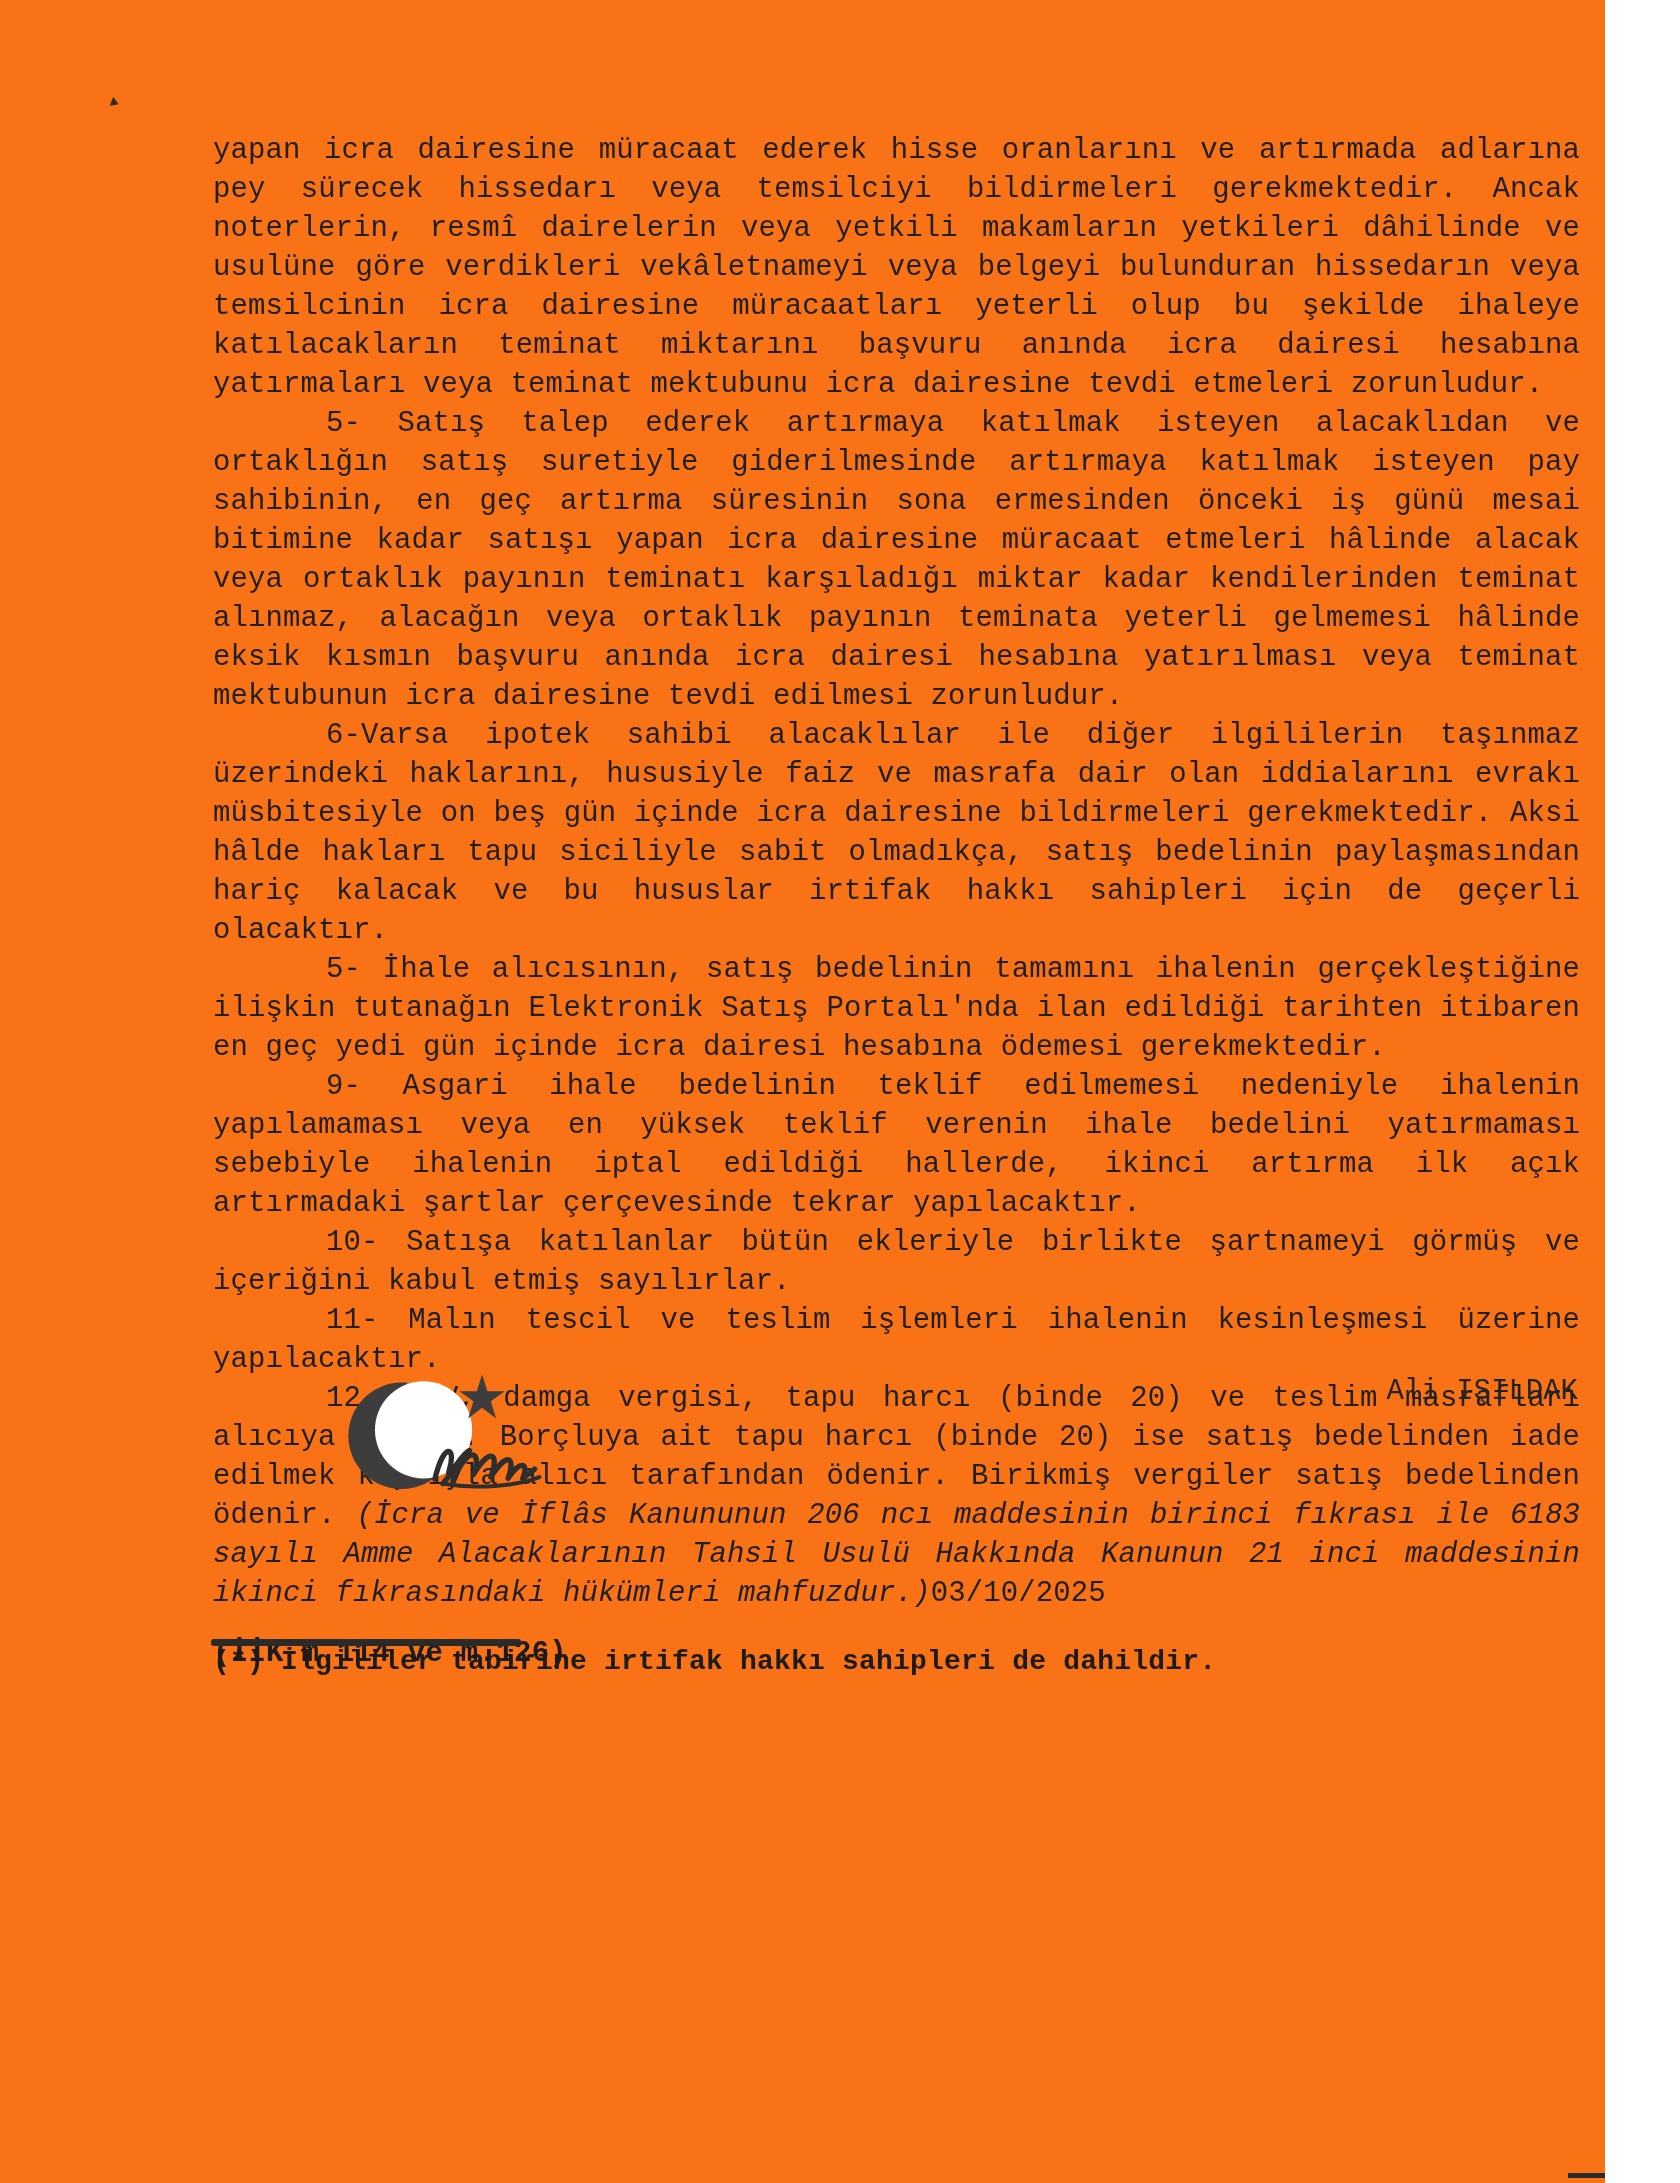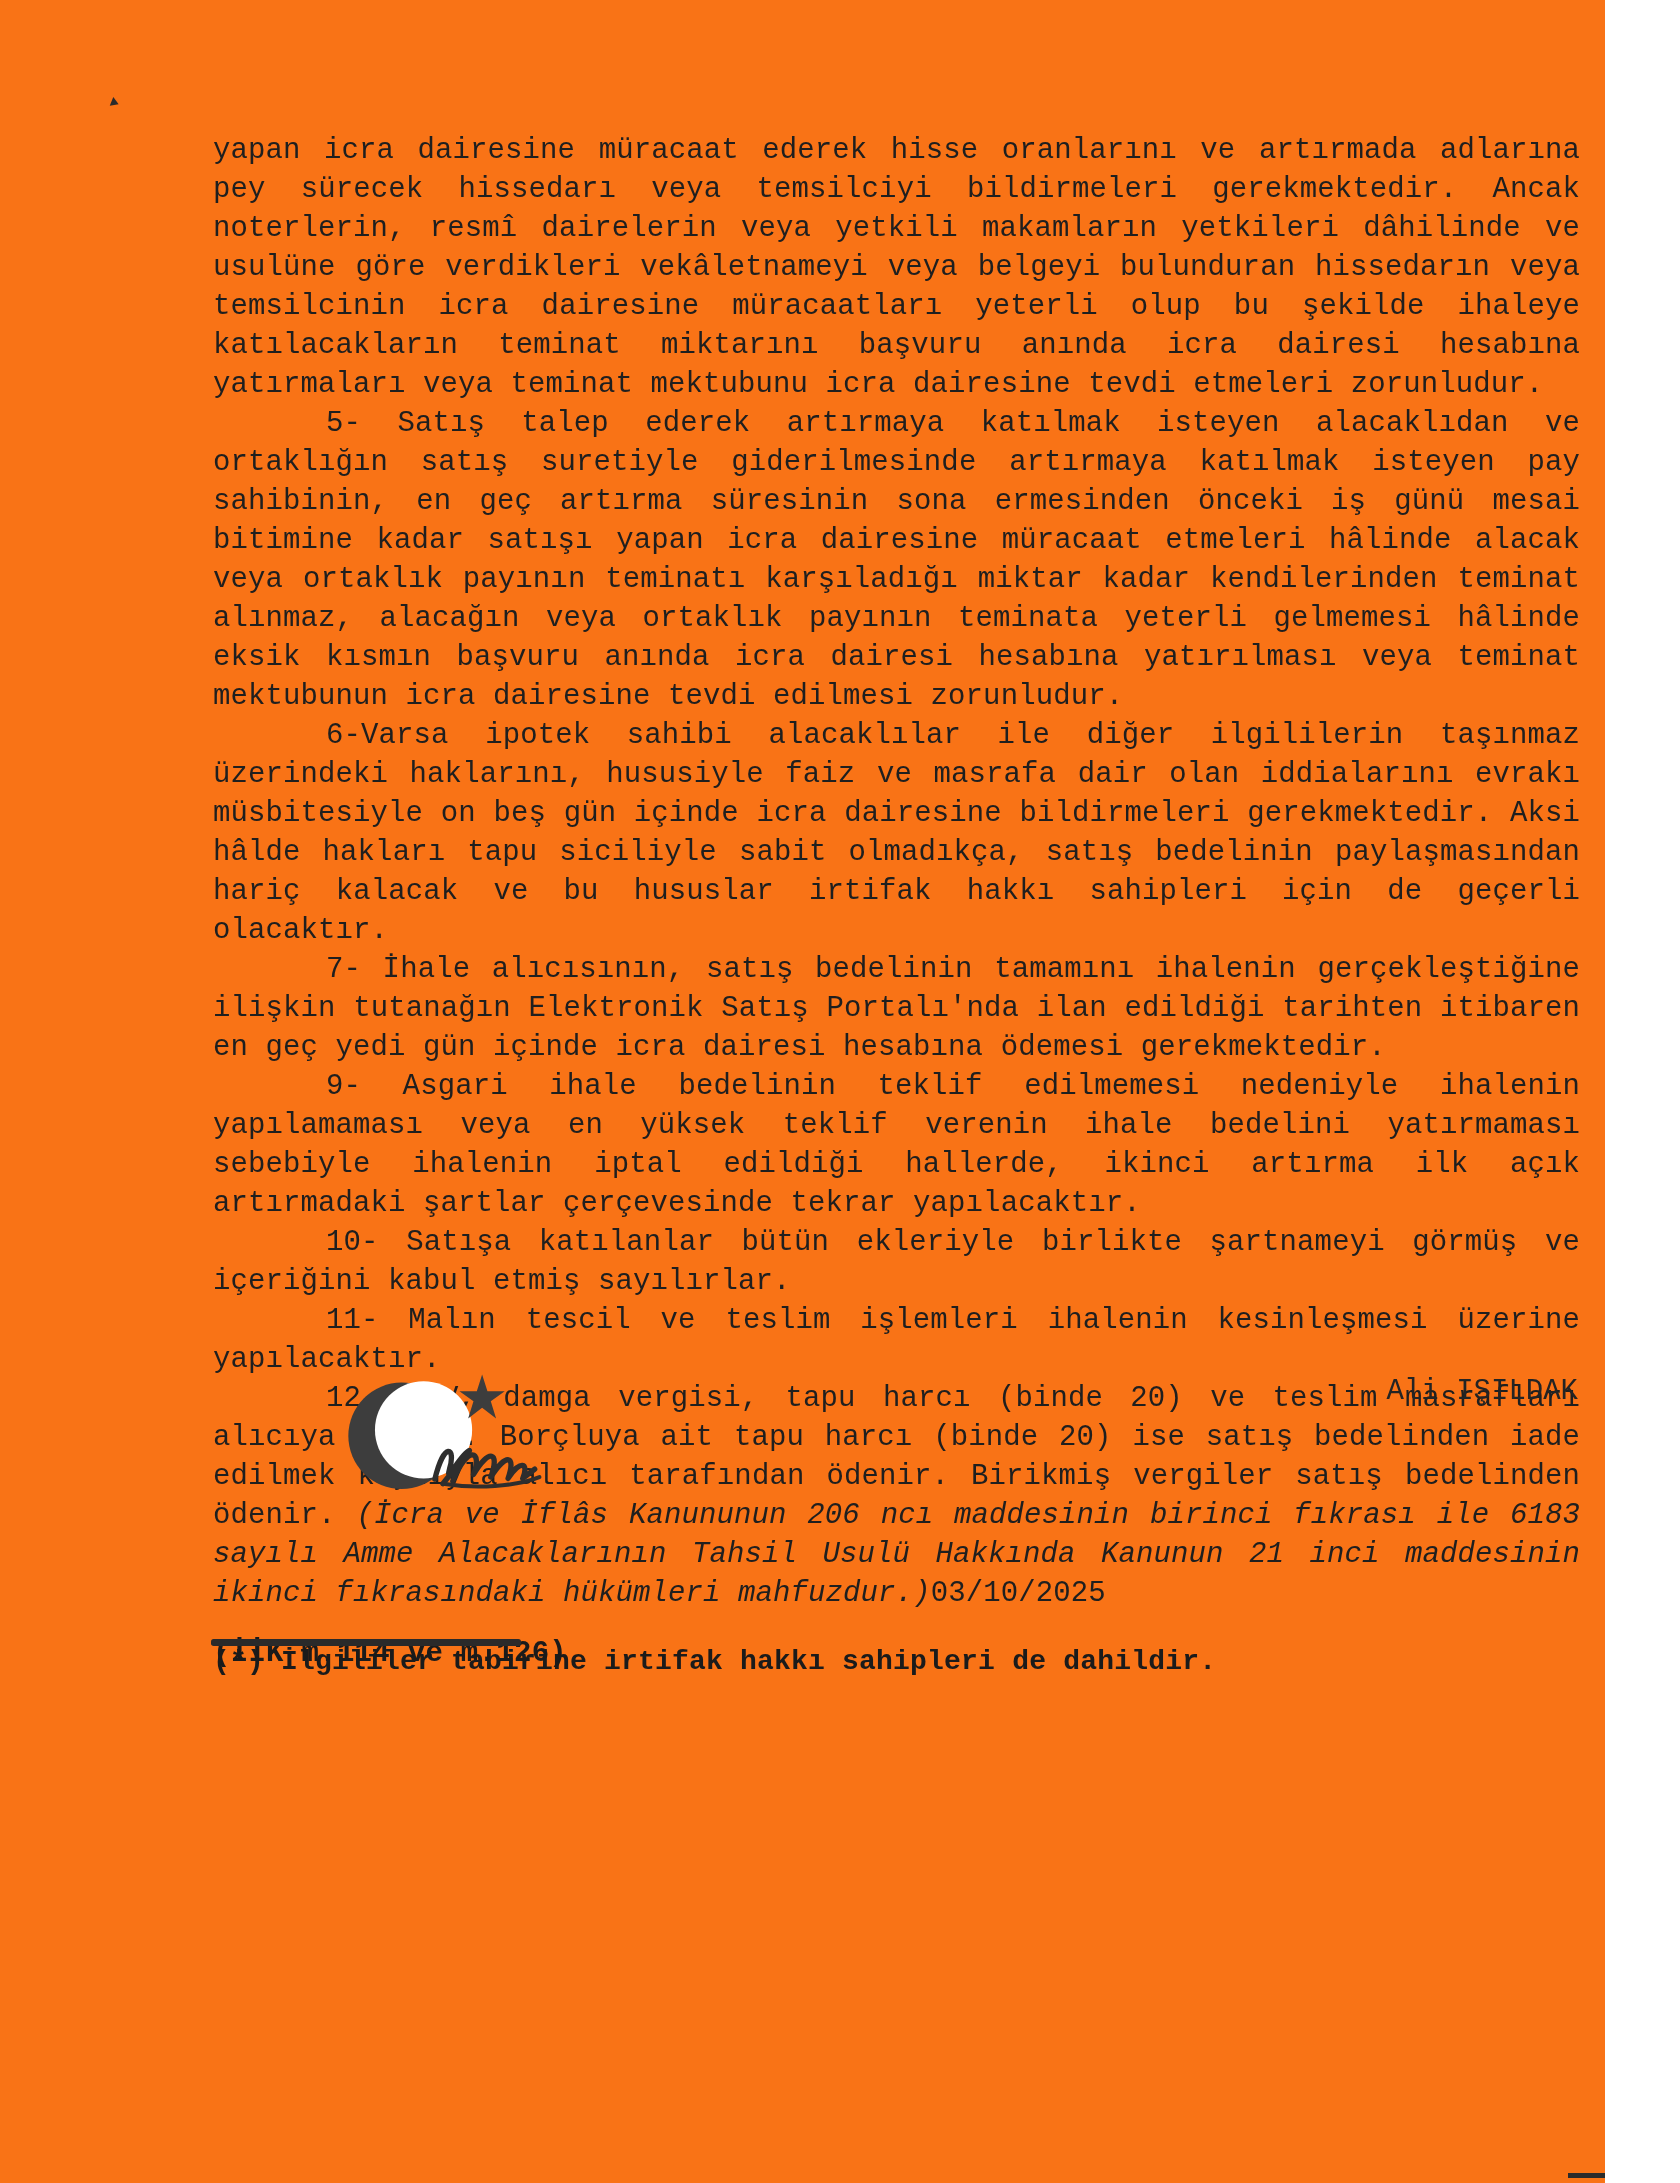--- a/index.html
+++ b/index.html
@@ -73,21 +73,21 @@
 <body>
 
 <div class="page">
 
   <div class="speck"></div>
 
   <div class="body-text" id="paragraphs">
       <p class="para no-indent"><span>yapan icra dairesine müracaat ederek hisse oranlarını ve artırmada adlarına pey sürecek hissedarı veya temsilciyi bildirmeleri gerekmektedir. Ancak noterlerin, resmî dairelerin veya yetkili makamların yetkileri dâhilinde ve usulüne göre verdikleri vekâletnameyi veya belgeyi bulunduran hissedarın veya temsilcinin icra dairesine müracaatları yeterli olup bu şekilde ihaleye katılacakların teminat miktarını başvuru anında icra dairesi hesabına yatırmaları veya teminat mektubunu icra dairesine tevdi etmeleri zorunludur.</span></p>
       <p class="para"><span>5- Satış talep ederek artırmaya katılmak isteyen alacaklıdan ve ortaklığın satış suretiyle giderilmesinde artırmaya katılmak isteyen pay sahibinin, en geç artırma süresinin sona ermesinden önceki iş günü mesai bitimine kadar satışı yapan icra dairesine müracaat etmeleri hâlinde alacak veya ortaklık payının teminatı karşıladığı miktar kadar kendilerinden teminat alınmaz, alacağın veya ortaklık payının teminata yeterli gelmemesi hâlinde eksik kısmın başvuru anında icra dairesi hesabına yatırılması veya teminat mektubunun icra dairesine tevdi edilmesi zorunludur.</span></p>
       <p class="para"><span>6-Varsa ipotek sahibi alacaklılar ile diğer ilgililerin taşınmaz üzerindeki haklarını, hususiyle faiz ve masrafa dair olan iddialarını evrakı müsbitesiyle on beş gün içinde icra dairesine bildirmeleri gerekmektedir. Aksi hâlde hakları tapu siciliyle sabit olmadıkça, satış bedelinin paylaşmasından hariç kalacak ve bu hususlar irtifak hakkı sahipleri için de geçerli olacaktır.</span></p>
-      <p class="para"><span>7- İhale alıcısının, satış bedelinin tamamını ihalenin gerçekleştiğine ilişkin tutanağın Elektronik Satış Portalı'nda ilan edildiği tarihten itibaren en geç yedi gün içinde icra dairesi hesabına ödemesi gerekmektedir.</span></p>
+      <p class="para"><span>5- İhale alıcısının, satış bedelinin tamamını ihalenin gerçekleştiğine ilişkin tutanağın Elektronik Satış Portalı'nda ilan edildiği tarihten itibaren en geç yedi gün içinde icra dairesi hesabına ödemesi gerekmektedir.</span></p>
       <p class="para"><span>9- Asgari ihale bedelinin teklif edilmemesi nedeniyle ihalenin yapılamaması veya en yüksek teklif verenin ihale bedelini yatırmaması sebebiyle ihalenin iptal edildiği hallerde, ikinci artırma ilk açık artırmadaki şartlar çerçevesinde tekrar yapılacaktır.</span></p>
       <p class="para"><span>10- Satışa katılanlar bütün ekleriyle birlikte şartnameyi görmüş ve içeriğini kabul etmiş sayılırlar.</span></p>
       <p class="para"><span>11- Malın tescil ve teslim işlemleri ihalenin kesinleşmesi üzerine yapılacaktır.</span></p>
       <p class="para"><span>12-  KDV, damga vergisi, tapu harcı (binde 20) ve teslim masrafları alıcıya aittir. Borçluya ait tapu harcı (binde 20) ise satış bedelinden iade edilmek kaydıyla alıcı tarafından ödenir. Birikmiş vergiler satış bedelinden ödenir. </span><span class="it">(İcra ve İflâs Kanununun 206 ncı maddesinin birinci fıkrası ile 6183 sayılı Amme Alacaklarının Tahsil Usulü Hakkında Kanunun 21 inci maddesinin ikinci fıkrasındaki hükümleri mahfuzdur.)</span><span>03/10/2025</span></p>
     </div>
 
   <div class="stamp">
     <svg viewBox="0 0 335 190" width="223" height="127">
 
       <circle cx="88" cy="100" r="80" fill="#3d3d3d"></circle>

